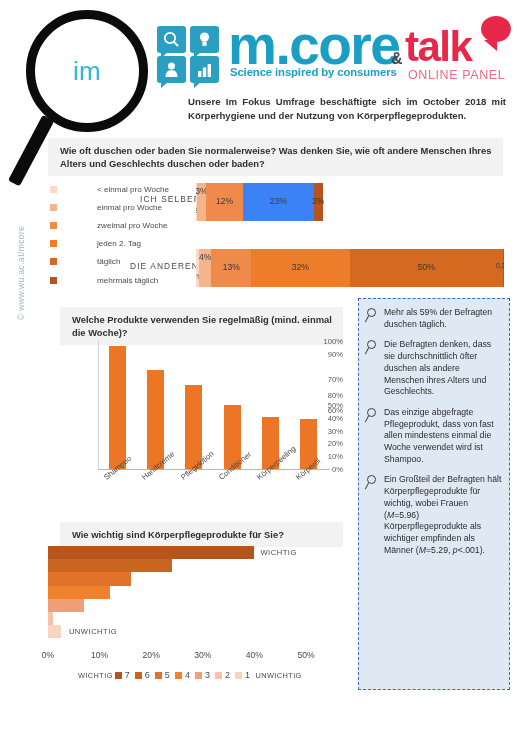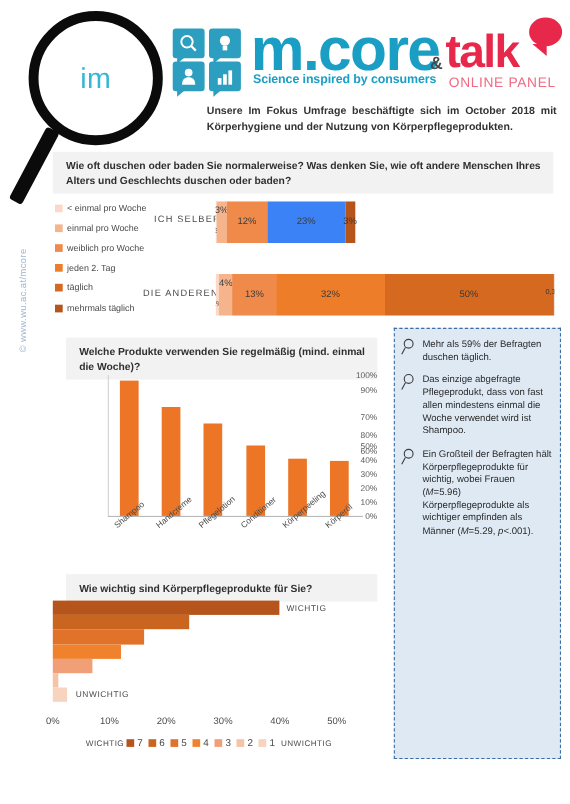--- a/index.html
+++ b/index.html
@@ -81,21 +81,21 @@
     line-height:13px;box-sizing:border-box;padding:6px 10px 6px 12px;
   }
   .qbar.q1{left:48px;top:138px;width:455px;}
   .qbar.q2{left:60px;top:307px;width:283px;}
   .qbar.q3{left:60px;top:522px;width:283px;}
 
   
   .legend-left{position:absolute;left:50px;top:180px;width:112px;}
   .legend-left .row{display:flex;align-items:center;height:18.2px;}
   .legend-left .sw{width:7px;height:7px;margin-right:4px;flex:none;}
-  .legend-left .lb{font-size:8.1px;color:#4a4a4a;white-space:nowrap;}
+  .legend-left .lb{font-size:8.1px;color:#4a4a4a;white-space:nowrap;margin-left:36px;}
 
   .rowlabel{position:absolute;font-size:8.4px;letter-spacing:1.1px;color:#4a4a4a;}
   .rowlabel.r1{left:140px;top:194px;}
   .rowlabel.r2{left:130px;top:261px;}
 
   .sbar{position:absolute;left:196px;height:38px;display:flex;overflow:hidden;}
   .sbar.s1{top:183px;width:308px;}
   .sbar.s2{top:249px;width:308px;}
   .seg{position:relative;height:100%;}
   .seg span{
@@ -231,21 +231,21 @@
       <div class="row">
         <span class="sw" style="background: rgb(251, 217, 198);"></span>
         <span class="lb">&lt; einmal pro Woche</span>
       </div>
       <div class="row">
         <span class="sw" style="background: rgb(246, 180, 140);"></span>
         <span class="lb">einmal pro Woche</span>
       </div>
       <div class="row">
         <span class="sw" style="background: rgb(240, 138, 75);"></span>
-        <span class="lb">weiblich pro Woche</span>
+        <span class="lb">zweimal pro Woche</span>
       </div>
       <div class="row">
         <span class="sw" style="background: rgb(237, 125, 40);"></span>
         <span class="lb">jeden 2. Tag</span>
       </div>
       <div class="row">
         <span class="sw" style="background: rgb(212, 105, 31);"></span>
         <span class="lb">täglich</span>
       </div>
       <div class="row">
@@ -405,25 +405,32 @@
           <div class="ring"></div>
           <div class="hnd"></div>
         </div>
         <p>Mehr als 59% der Befragten duschen täglich.</p>
       </div>
       <div class="ins">
         <div class="glass">
           <div class="ring"></div>
           <div class="hnd"></div>
         </div>
-        <p>Das einzige abgefragte Pflegeprodukt, dass von fast allen mindestens einmal die Woche verwendet wird ist Shampoo.</p>
+        <p>Die Befragten denken, dass sie durchschnittlich öfter duschen als andere Menschen ihres Alters und Geschlechts.</p>
       </div>
       <div class="ins">
         <div class="glass">
           <div class="ring"></div>
           <div class="hnd"></div>
         </div>
+        <p>Das einzige abgefragte Pflegeprodukt, dass von fast allen mindestens einmal die Woche verwendet wird ist Shampoo.</p>
+      </div>
+      <div class="ins">
+        <div class="glass">
+          <div class="ring"></div>
+          <div class="hnd"></div>
+        </div>
         <p>Ein Großteil der Befragten hält Körperpflegeprodukte für wichtig, wobei Frauen (<em>M</em>=5.96) Körperpflegeprodukte als wichtiger empfinden als Männer (<em>M</em>=5.29, <em>p</em>&lt;.001).</p>
       </div>
     </div>
 
 
 </div>
 
 </body></html>

